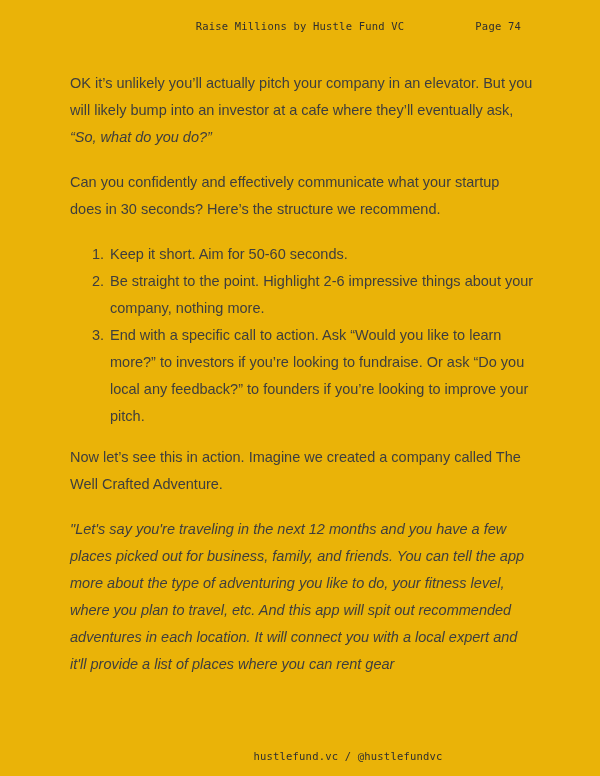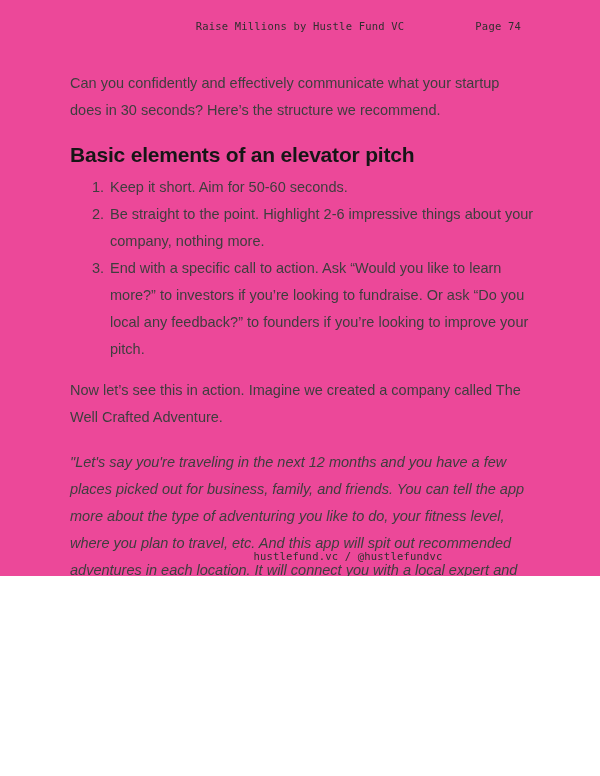--- a/index.html
+++ b/index.html
@@ -3,22 +3,22 @@
 <meta charset="utf-8">
 <style>
   html, body {
     margin: 0;
     padding: 0;
     background: #ffffff;
   }
   .page {
     position: relative;
     width: 600px;
-    height: 576px;
-    background: #ec4899;
+    height: 776px;
+    background: #eab308;
     font-family: "Liberation Sans", sans-serif;
     overflow: hidden;
   }
   .page-header {
     position: absolute;
     top: 20px;
     left: 0;
     width: 100%;
     text-align: center;
     font-family: "DejaVu Sans Mono", monospace;
@@ -97,24 +97,24 @@
 <div class="page">
 
   <header class="page-header">
     <span class="book-title">Raise Millions by Hustle Fund VC</span>
     <span class="page-number">Page 74</span>
   </header>
 
   <main class="content">
 
 
+    <p class="body-text"><span>OK it’s unlikely you’ll actually pitch your company in an elevator. But you will likely bump into an investor at a cafe where they’ll eventually ask, </span><span class="italic">“So, what do you do?”</span></p>
 
     <p class="body-text">Can you confidently and effectively communicate what your startup does in 30 seconds? Here’s the structure we recommend.</p>
 
-    <h2 class="section-heading">Basic elements of an elevator pitch</h2>
 
     <ol class="pitch-list">
       <li>Keep it short. Aim for 50-60 seconds.</li>
       <li>Be straight to the point. Highlight 2-6 impressive things about your company, nothing more.</li>
       <li>End with a specific call to action. Ask “Would you like to learn more?” to investors if you’re looking to fundraise. Or ask “Do you local any feedback?” to founders if you’re looking to improve your pitch.</li>
     </ol>
 
     <p class="body-text">Now let’s see this in action. Imagine we created a company called The Well Crafted Adventure.</p>
 
     <p class="body-text italic">"Let's say you're traveling in the next 12 months and you have a few places picked out for business, family, and friends. You can tell the app more about the type of adventuring you like to do, your fitness level, where you plan to travel, etc. And this app will spit out recommended adventures in each location. It will connect you with a local expert and it'll provide a list of places where you can rent gear</p>

